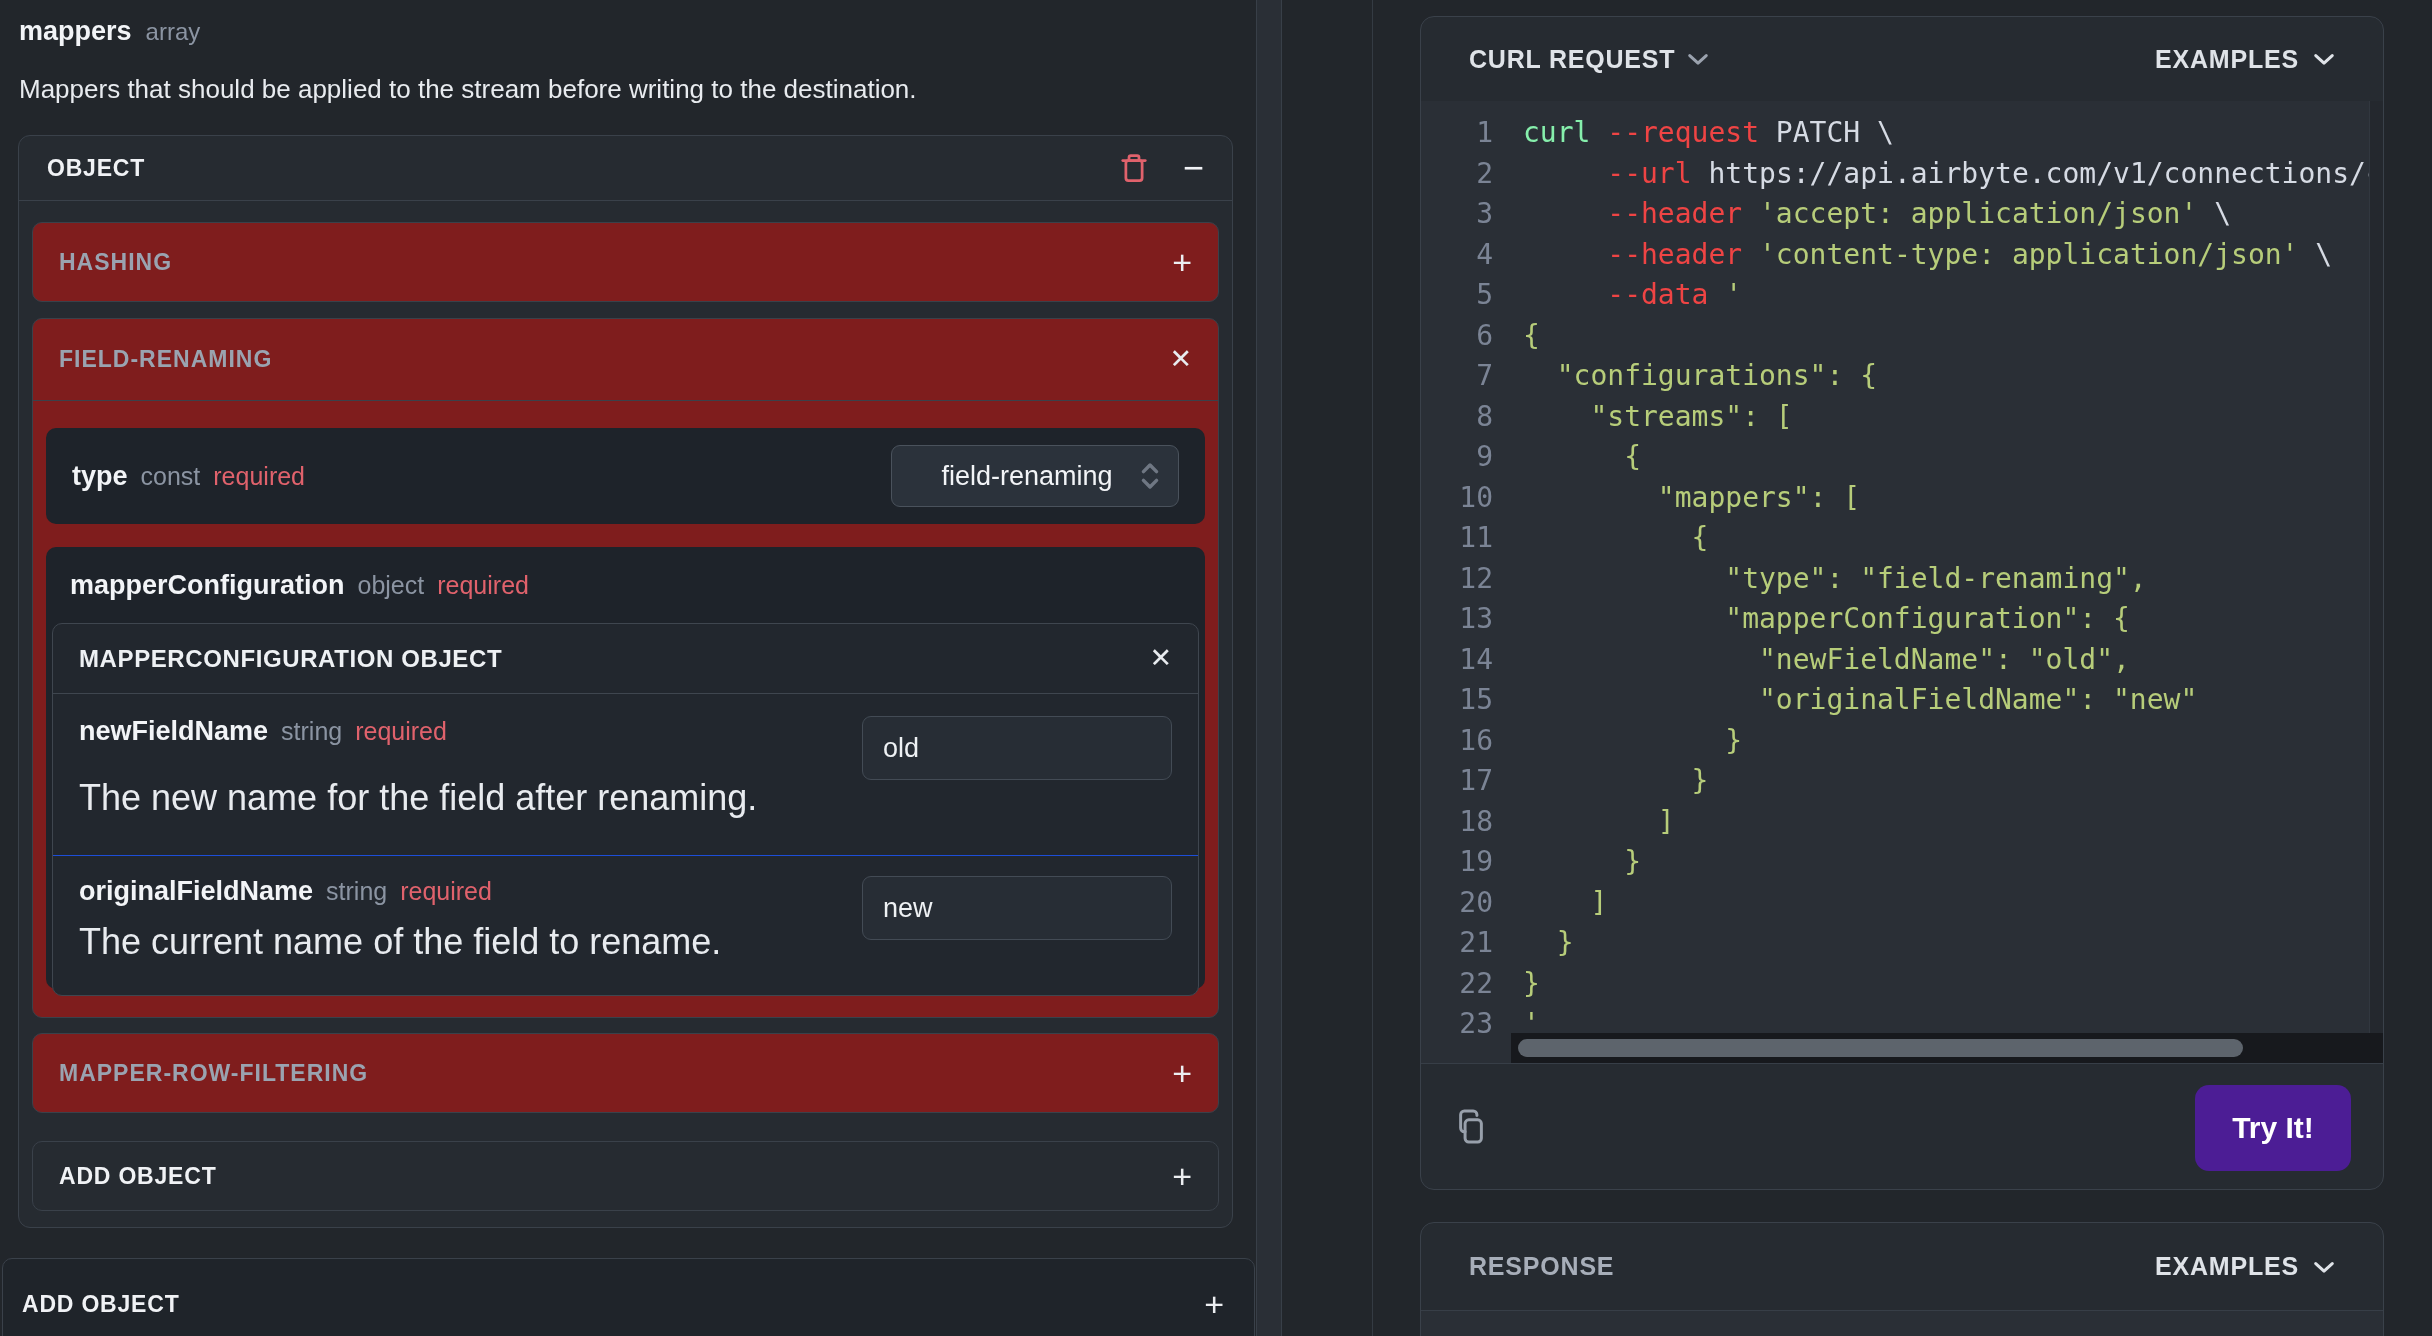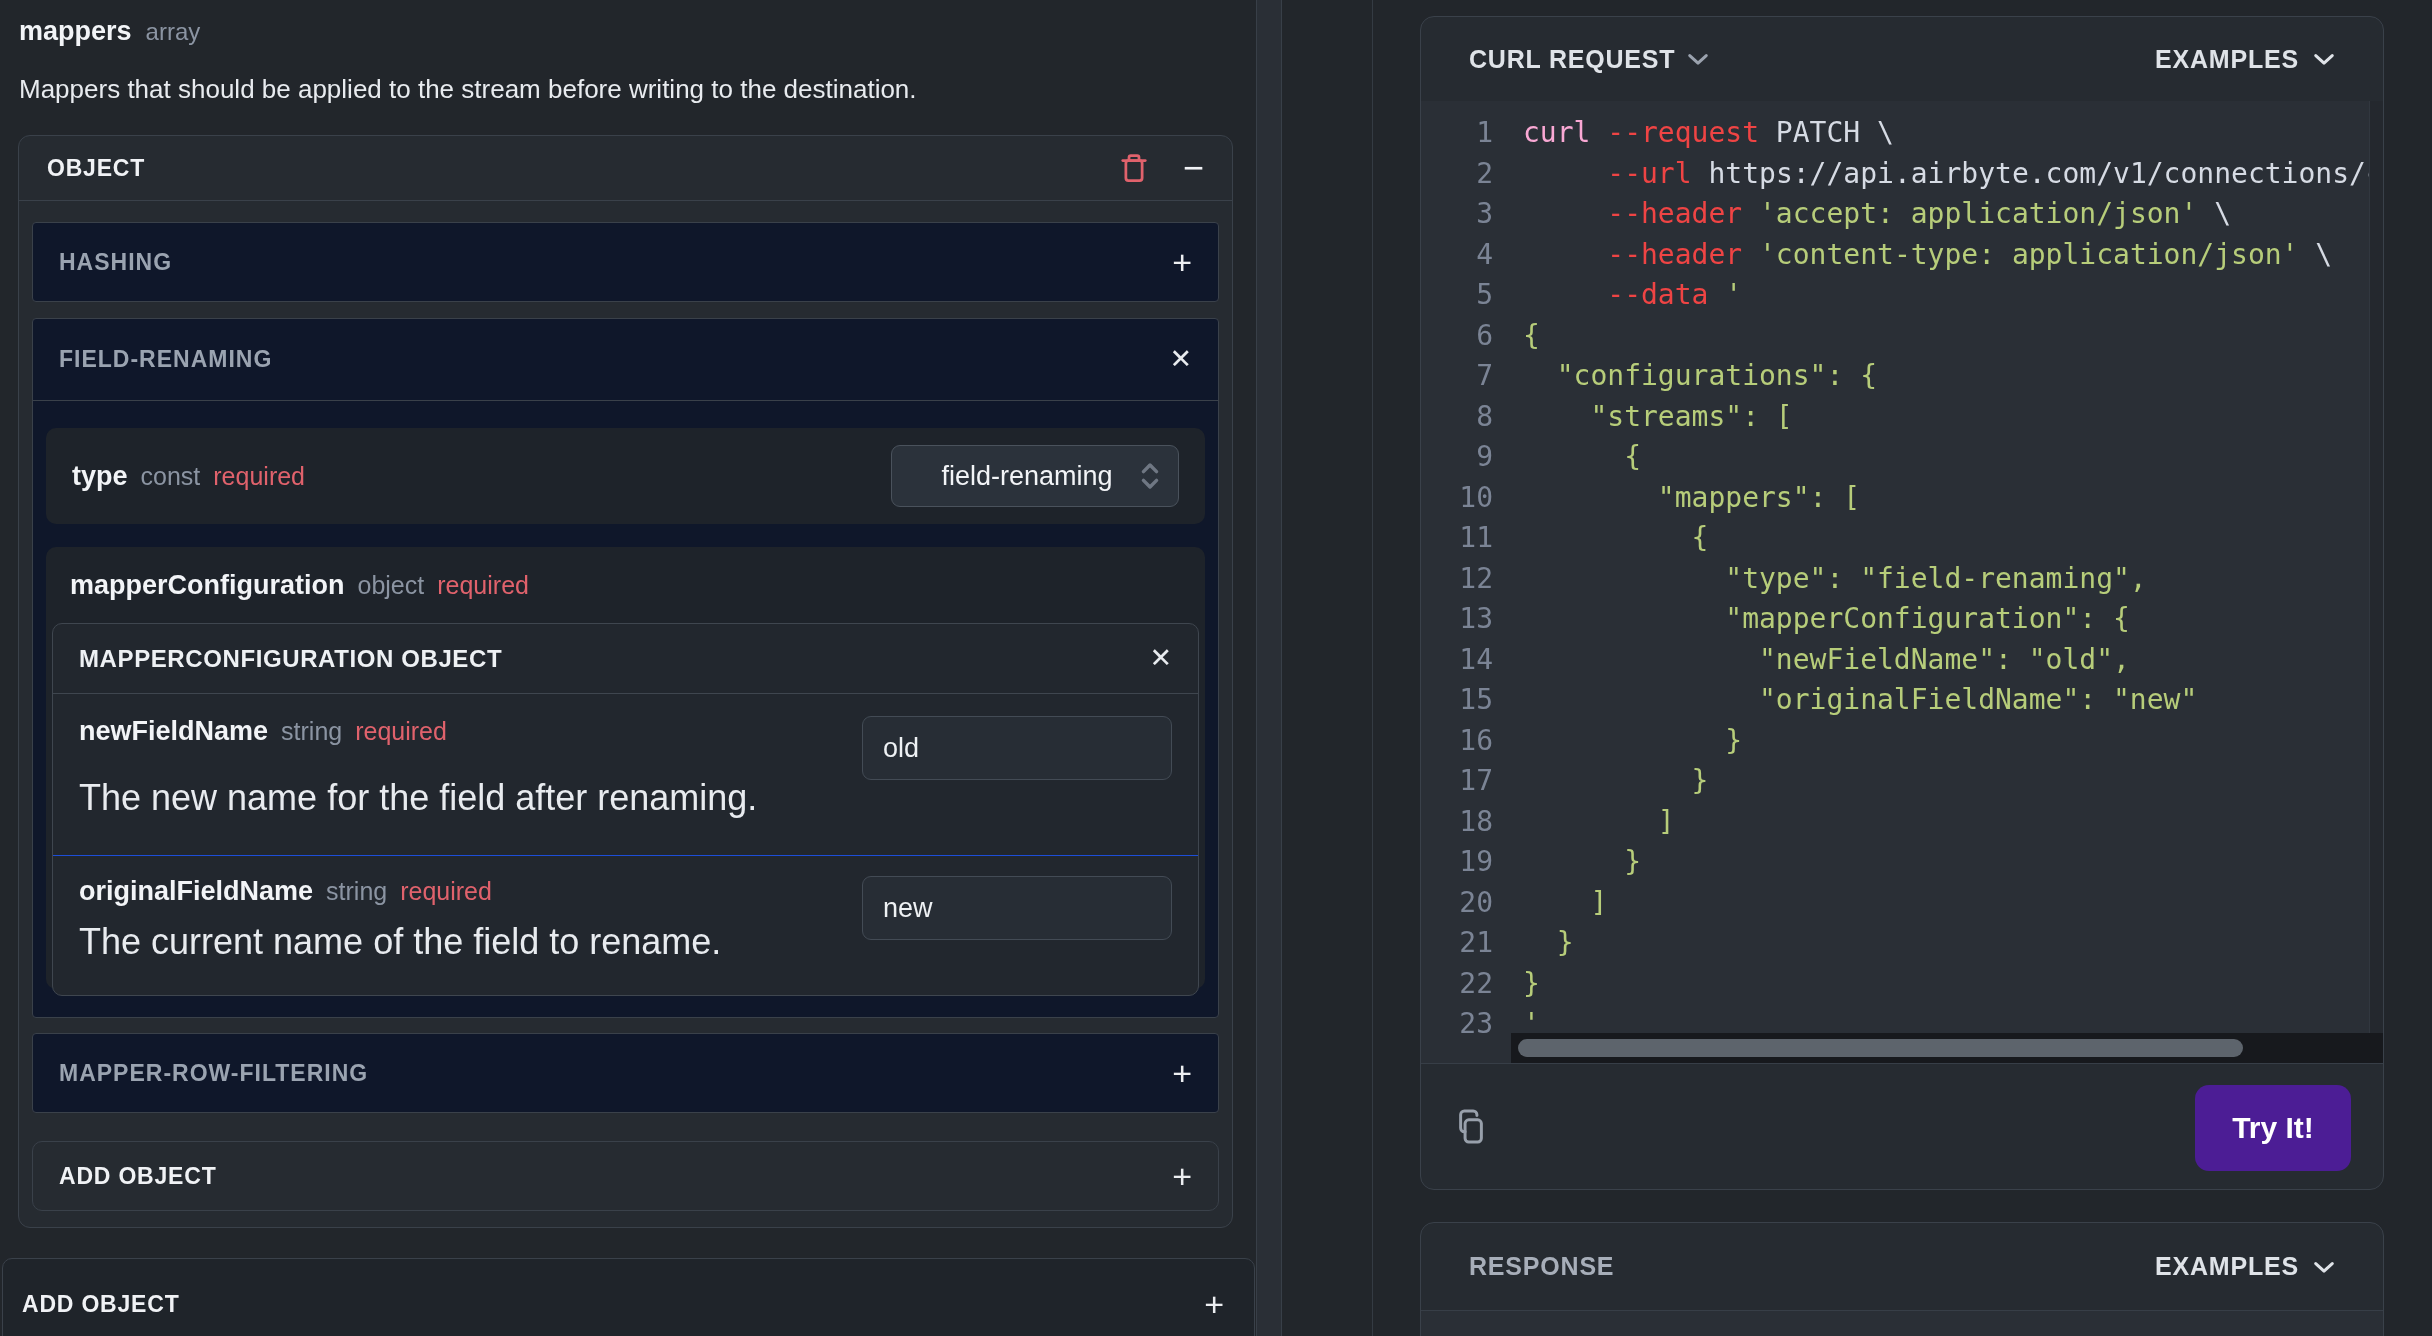--- a/index.html
+++ b/index.html
@@ -14,21 +14,21 @@
   .field-desc { position:absolute; left:19px; top:74px; font-size:26px; color:#e8ebef; }
 
   .object-card { position:absolute; left:18px; top:135px; width:1215px; height:1093px;
                  background:#262b31; border:1px solid #3a414a; border-radius:12px; overflow:hidden; }
   .card-header { height:65px; border-bottom:1px solid #3a414a; display:flex; align-items:center; padding:0 28px; }
   .card-title { flex:1; font-size:23px; font-weight:bold; letter-spacing:.8px; color:#f0f2f5; }
   .icon-btn { background:none; border:none; cursor:pointer; display:flex; align-items:center; justify-content:center; padding:0; }
   .hdr-icons { display:flex; align-items:center; gap:34px; }
 
   .card-body { padding:21px 13px 0 13px; }
-  .subbox { border:1px solid #3a414a; border-radius:4px; background:#0f172a; }
+  .subbox { border:1px solid #3a414a; border-radius:10px; background:#7f1d1d; }
   .subbox-row { height:80px; display:flex; align-items:center; padding:0 26px; cursor:pointer; }
   .subbox-label { flex:1; font-size:23px; font-weight:bold; letter-spacing:1px; color:#9aa3b0; }
   .plus-glyph { font-size:34px; font-weight:300; color:#eceef1; line-height:1; }
   .close-glyph { font-size:27px; font-weight:300; color:#e8ebef; line-height:1; }
 
   .fr-box { margin-top:16px; height:700px; }
   .fr-header { height:82px; display:flex; align-items:center; padding:0 26px; border-bottom:1px solid #3a414a; }
   .fr-body { padding:27px 13px 0 13px; }
 
   .dark-panel { background:#1e232a; border-radius:10px; }
@@ -78,21 +78,21 @@
   .panel-title { font-size:25px; font-weight:bold; letter-spacing:.8px; color:#dfe3e8; }
   .panel-title.dim { color:#a7aeb9; }
   .hdr-left { display:flex; align-items:center; gap:12px; cursor:pointer; }
   .hdr-right { margin-left:auto; display:flex; align-items:center; gap:14px; cursor:pointer; }
 
   .code-area { position:relative; height:962px; background:#2a2f36; overflow:hidden; }
   .code-lines { padding-top:12px; font-family:"DejaVu Sans Mono", monospace; font-size:28px; line-height:40.5px; white-space:pre; }
   .code-line { height:40.5px; }
   .ln { display:inline-block; width:72px; text-align:right; color:#7b8495; }
   .ct { margin-left:30px; }
-  .tk-cmd   { color:#f9a8d4;text-align:center; }
+  .tk-cmd   { color:#86efac;text-align:center; }
   .tk-flag  { color:#ef4444; }
   .tk-plain { color:#d6dbe4; }
   .tk-str   { color:#b7cd7a; }
 
   .code-vscroll { position:absolute; right:0; top:0; width:14px; height:100%; background:#24282e; border-left:1px solid #31373f; }
   .hscroll { position:absolute; left:90px; right:0; bottom:0; height:30px; background:#17191d; }
   .hscroll-thumb { position:absolute; left:7px; top:6px; width:725px; height:18px; border-radius:9px; background:#5d646c; cursor:pointer; }
 
   .panel-footer { height:128px; border-top:1px solid #373e47; display:flex; align-items:center; padding:0 32px; }
   .try-btn { margin-left:auto; width:156px; height:86px; border:none; border-radius:14px; background:#4c1d95;

